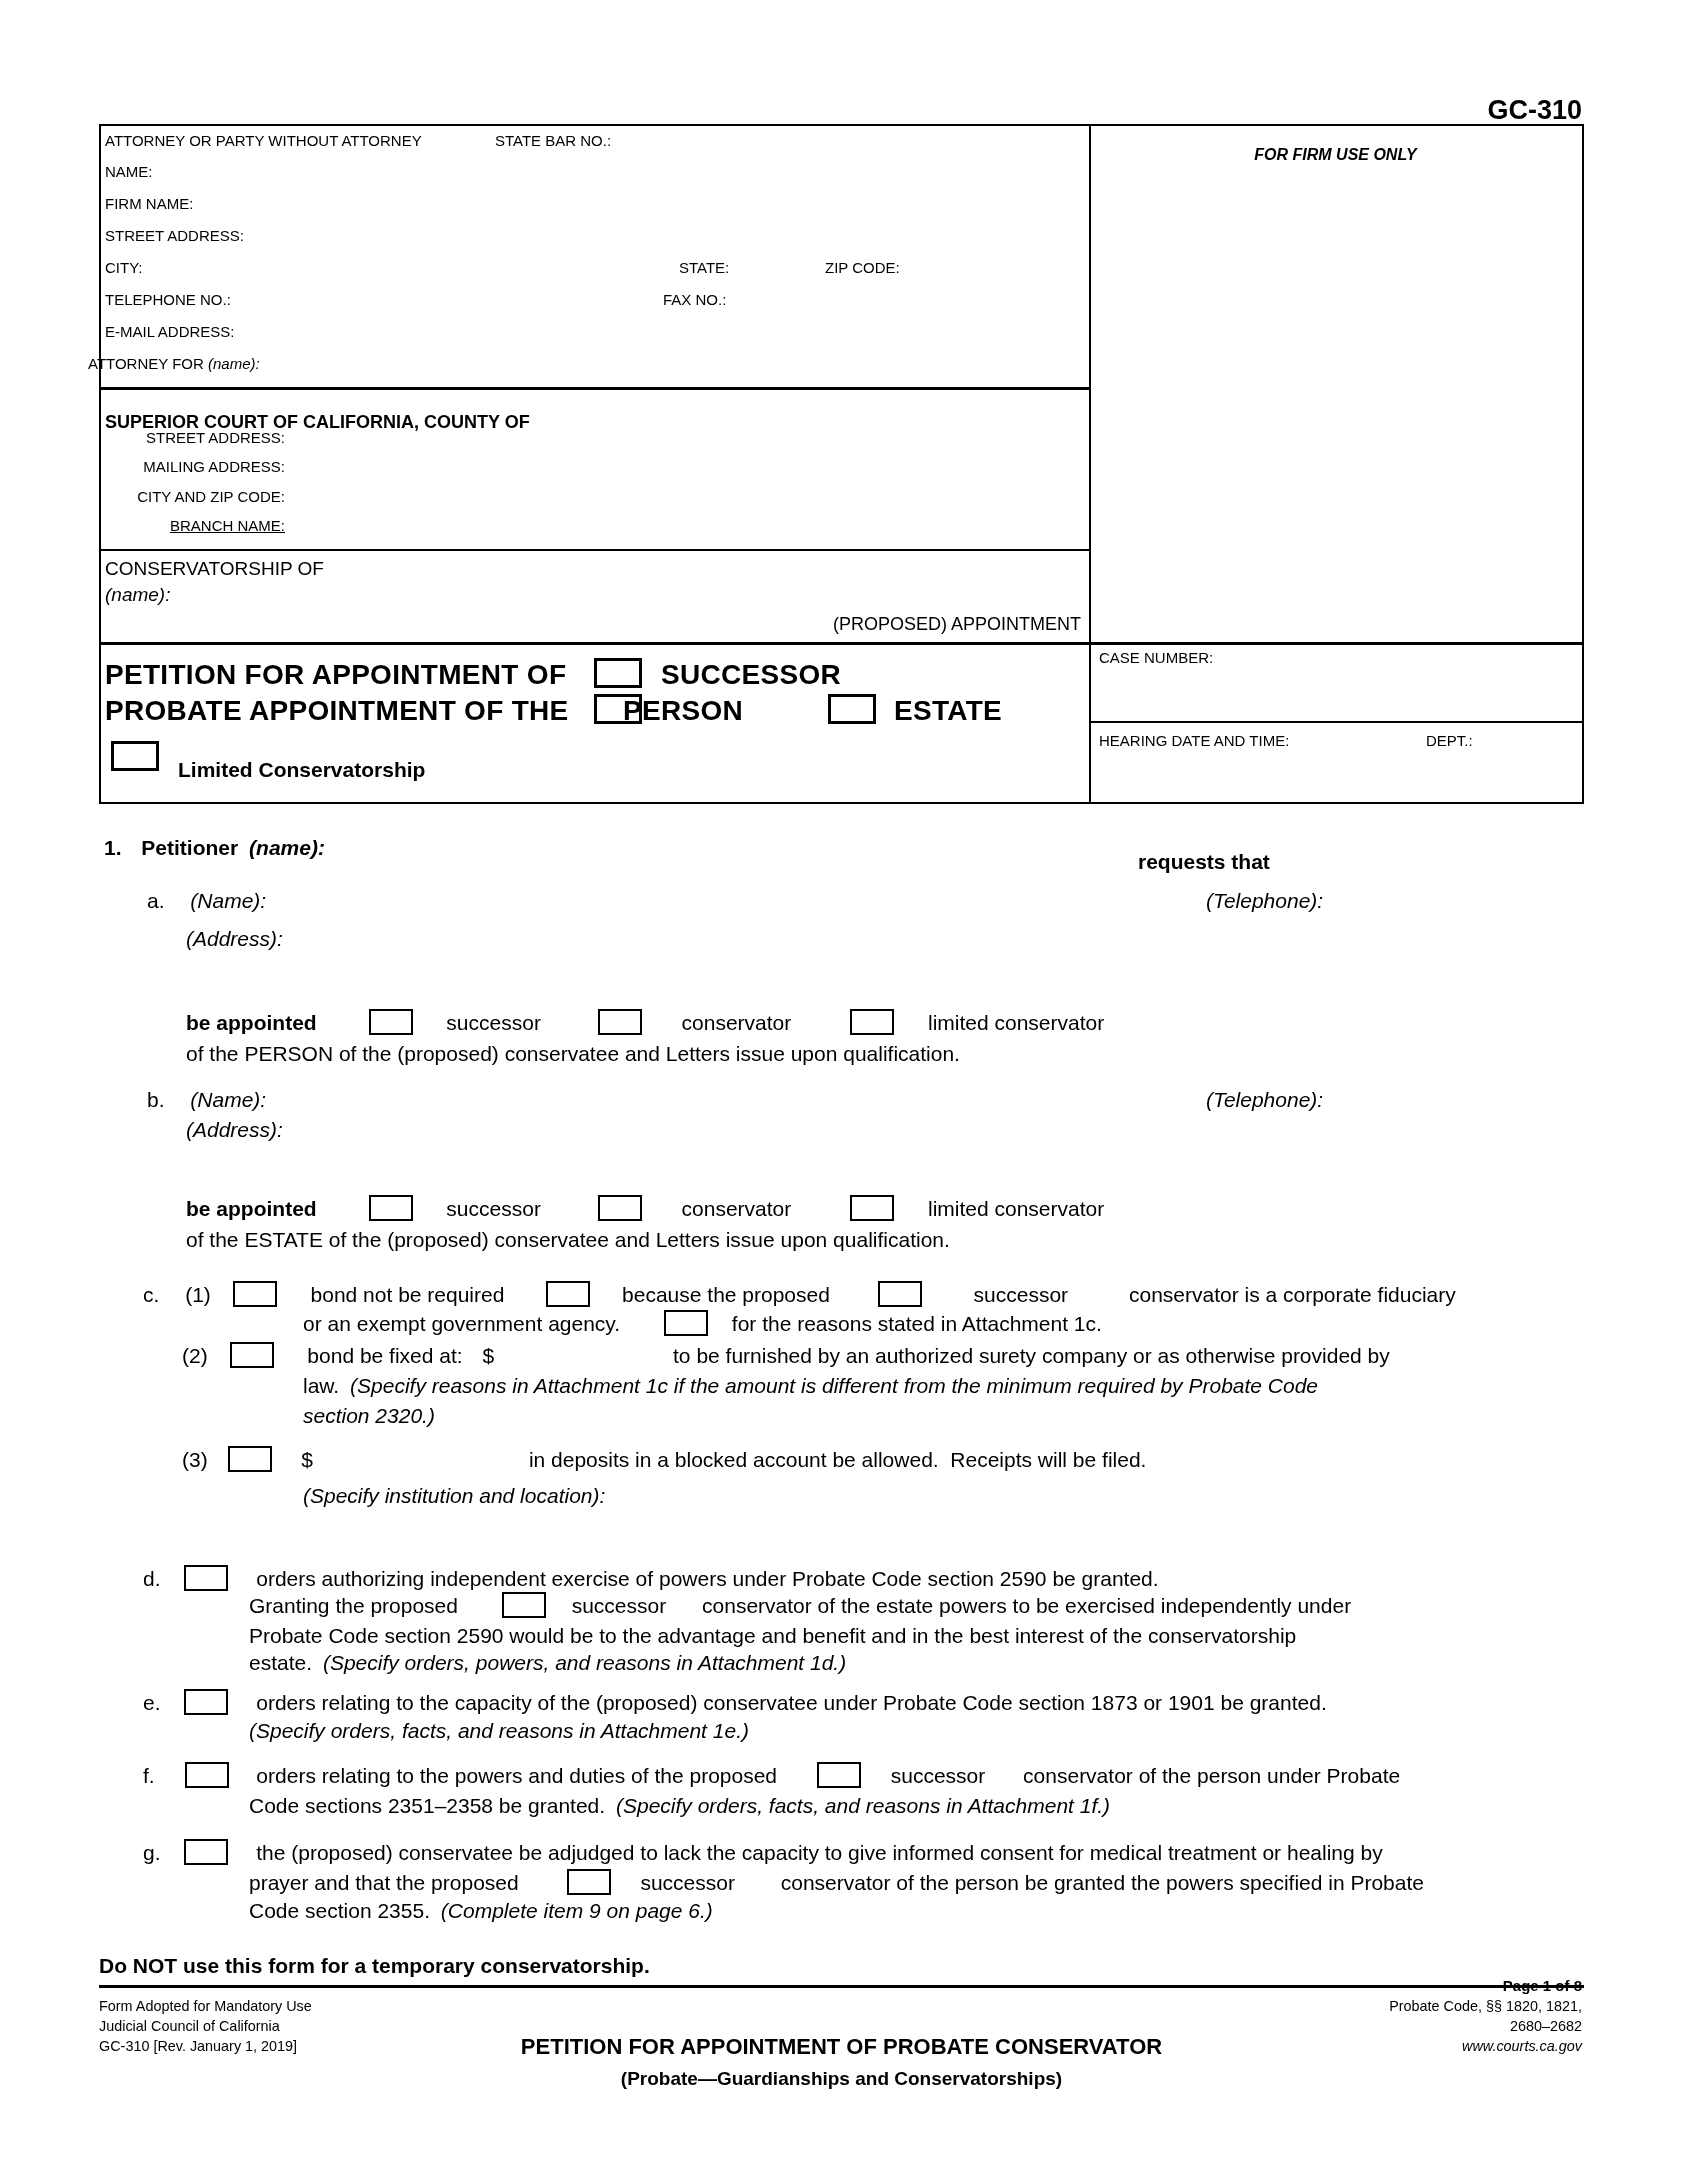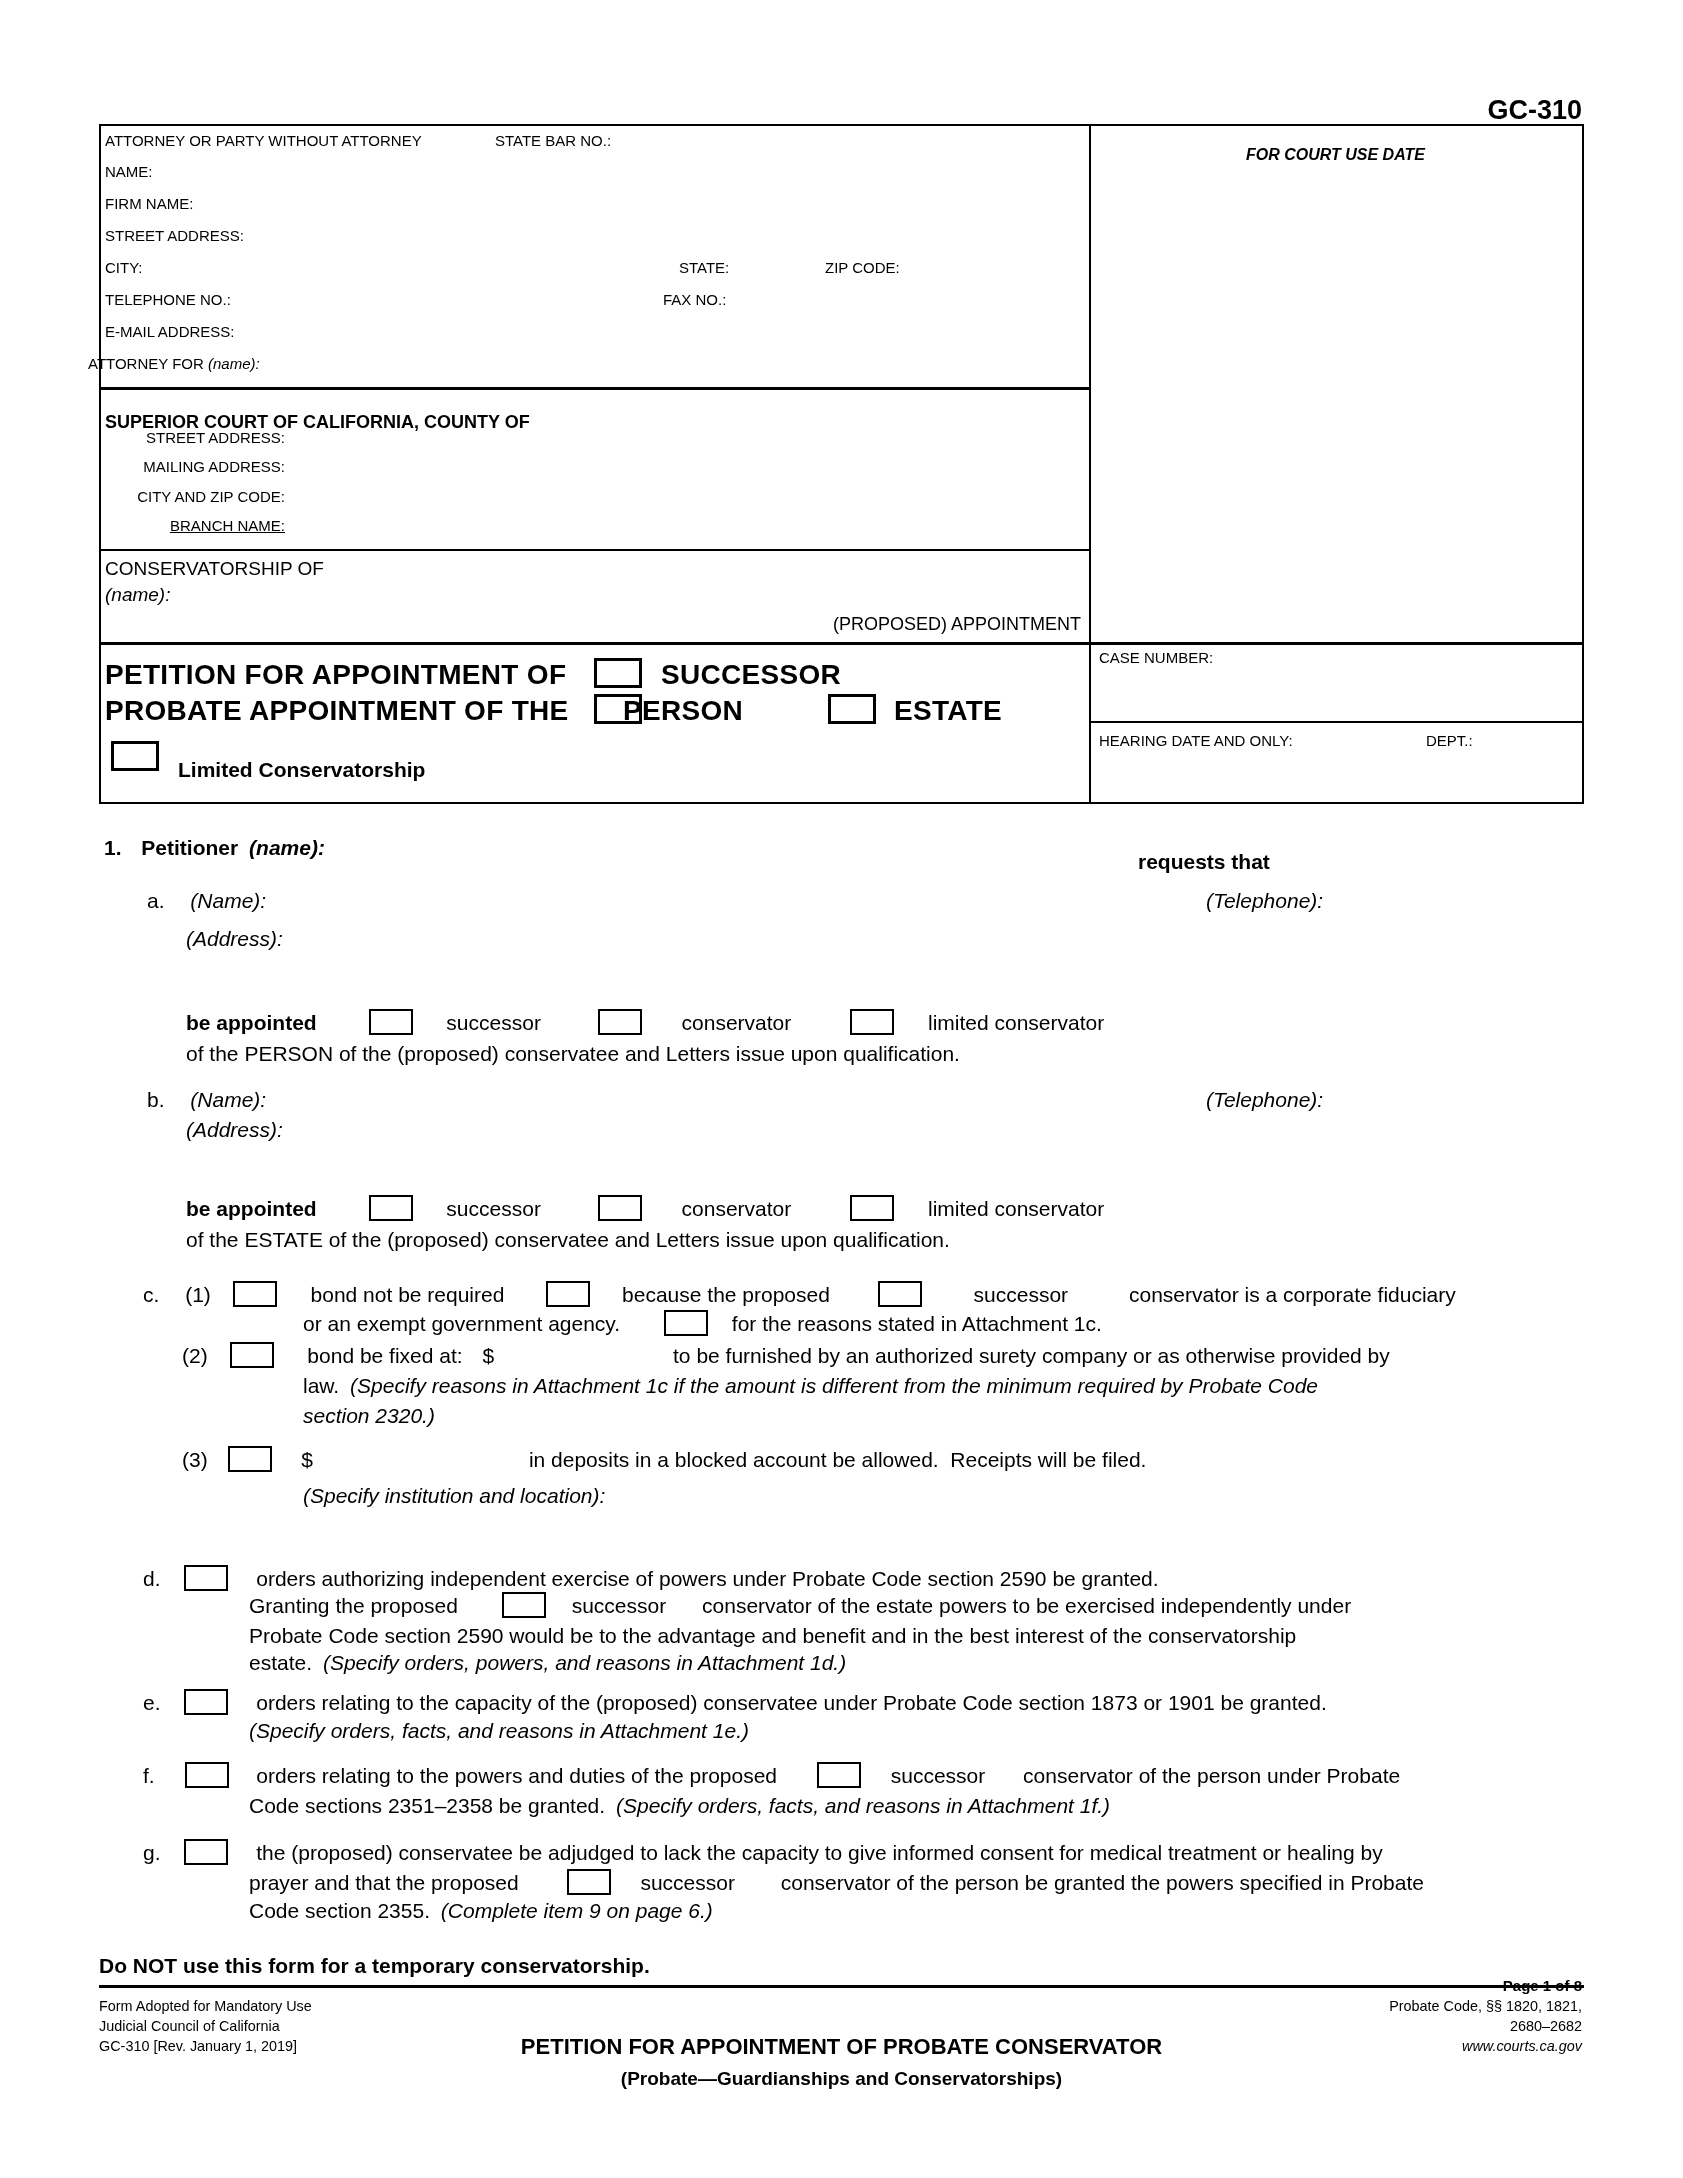--- a/index.html
+++ b/index.html
@@ -41,21 +41,21 @@
   <span class="lbl" style="left:105px;top:195px;">FIRM NAME:</span>
   <span class="lbl" style="left:105px;top:227px;">STREET ADDRESS:</span>
   <span class="lbl" style="left:105px;top:259px;">CITY:</span>
   <span class="lbl" style="left:679px;top:259px;">STATE:</span>
   <span class="lbl" style="left:825px;top:259px;">ZIP CODE:</span>
   <span class="lbl" style="left:105px;top:291px;">TELEPHONE NO.:</span>
   <span class="lbl" style="left:663px;top:291px;">FAX NO.:</span>
   <span class="lbl" style="left:105px;top:323px;">E-MAIL ADDRESS:</span>
   <span class="lbl" style="left:88px;top:355px;"><span>ATTORNEY FOR</span> <span class="i">(name):</span></span>
 
-  <div class="abs b i ctr" style="left:1089px;top:132px;width:493px;font-size:16px;">FOR COURT USE DATE</div>
+  <div class="abs b i ctr" style="left:1089px;top:132px;width:493px;font-size:16px;">FOR FIRM USE ONLY</div>
 
   <span class="abs b" style="left:105px;top:398px;font-size:18px;white-space:nowrap;">SUPERIOR COURT OF CALIFORNIA, COUNTY OF</span>
   <span class="lbl rt" style="left:105px;top:429px;width:180px;">STREET ADDRESS:</span>
   <span class="lbl rt" style="left:105px;top:458px;width:180px;">MAILING ADDRESS:</span>
   <span class="lbl rt" style="left:105px;top:488px;width:180px;">CITY AND ZIP CODE:</span>
   <span class="lbl rt" style="left:105px;top:517px;width:180px;text-decoration:underline;">BRANCH NAME:</span>
 
   <span class="abs" style="left:105px;top:558px;font-size:19px;white-space:nowrap;">CONSERVATORSHIP OF</span>
   <span class="abs i" style="left:105px;top:584px;font-size:19px;white-space:nowrap;">(name):</span>
   <span class="abs rt" style="left:99px;top:614px;width:982px;font-size:18px;">(PROPOSED) APPOINTMENT</span>
@@ -65,21 +65,21 @@
   <span class="abs ttl" style="left:661px;top:661px;">SUCCESSOR</span>
   <span class="abs ttl" style="left:105px;top:697px;">PROBATE APPOINTMENT OF THE</span>
   <span class="cbt" style="left:594px;top:694px;"></span>
   <span class="abs ttl" style="left:623px;top:697px;">PERSON</span>
   <span class="cbt" style="left:828px;top:694px;"></span>
   <span class="abs ttl" style="left:894px;top:697px;">ESTATE</span>
   <span class="cbt" style="left:111px;top:741px;"></span>
   <span class="abs b" style="left:178px;top:744px;font-size:21px;white-space:nowrap;">Limited Conservatorship</span>
 
   <span class="lbl" style="left:1099px;top:649px;">CASE NUMBER:</span>
-  <span class="lbl" style="left:1099px;top:732px;">HEARING DATE AND ONLY:</span>
+  <span class="lbl" style="left:1099px;top:732px;">HEARING DATE AND TIME:</span>
   <span class="lbl" style="left:1426px;top:732px;">DEPT.:</span>
 
   <div class="line" style="left:104px;top:833px;">
     <span class="b">1.</span>
     <span class="b" style="margin-left:14px;">Petitioner</span>
     <span class="b i" style="margin-left:5px;">(name):</span>
   </div>
   <span class="line b" style="left:1138px;top:833px;">requests that</span>
 
   <div class="line" style="left:147px;top:886px;">

